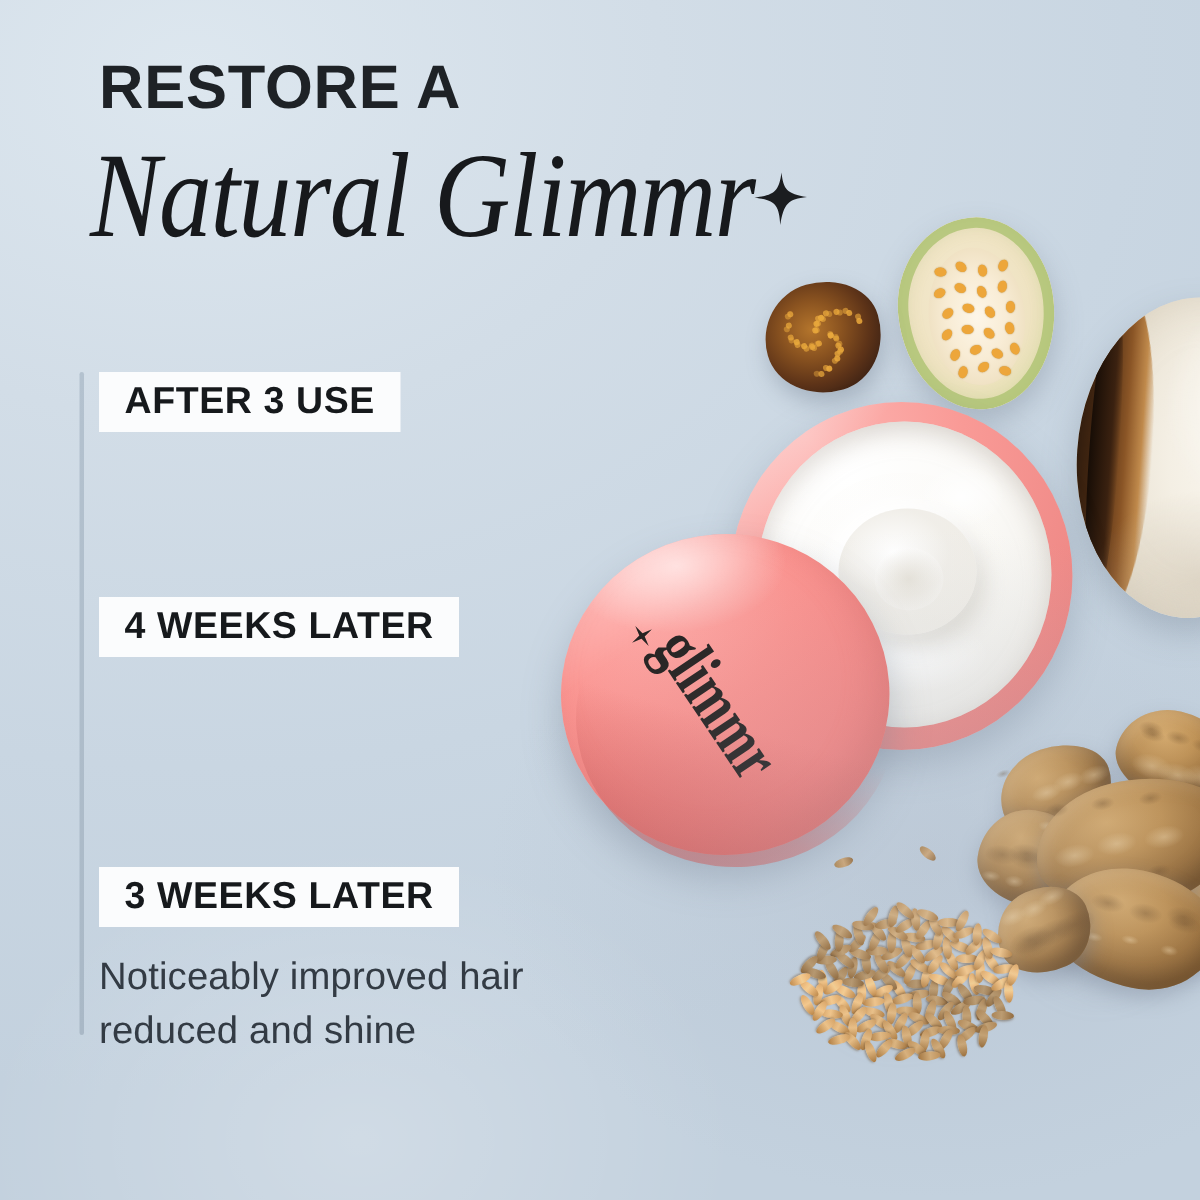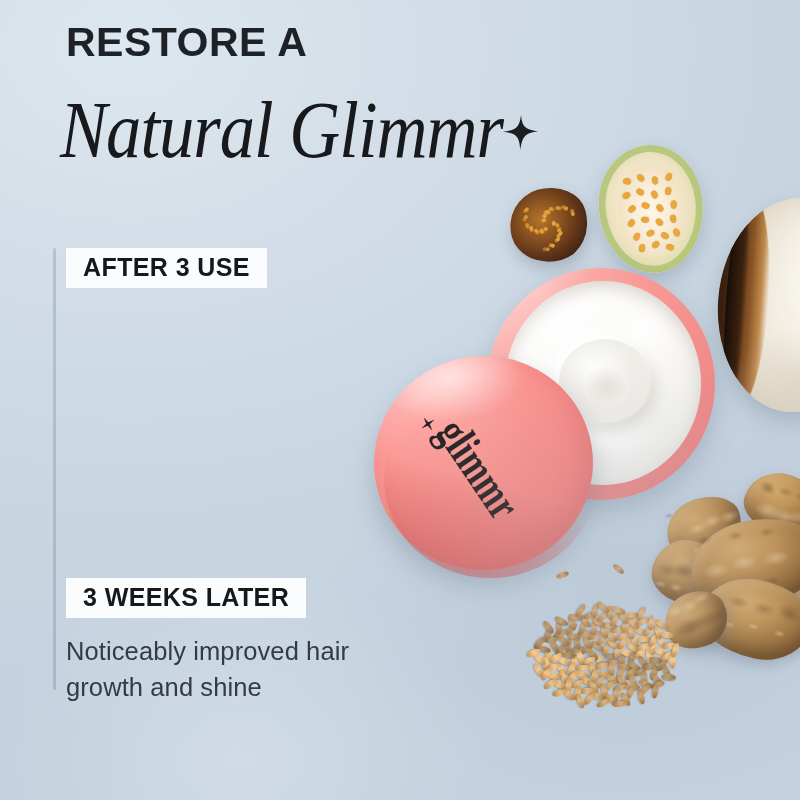--- a/index.html
+++ b/index.html
@@ -17,21 +17,21 @@
   .surface-tint{
     position:absolute;inset:0;
     background:
       radial-gradient(60% 45% at 78% 72%, rgba(170,180,196,.30) 0%, rgba(170,180,196,0) 62%),
       radial-gradient(45% 35% at 30% 95%, rgba(255,255,255,.22) 0%, rgba(255,255,255,0) 70%);
     pointer-events:none;
   }
 
   
   .kicker{
-    position:absolute;left:66px;top:22px;
+    position:absolute;left:66px;top:38px;
     font-size:41px;font-weight:700;letter-spacing:.5px;
     color:#1e2226;line-height:1;
   }
   .script-wrap{
     position:absolute;left:60px;top:90px;width:520px;height:80px;
   }
   .script{
     font-family:"Liberation Serif", serif;
     font-style:italic;font-weight:400;
     font-size:72px;line-height:1;
@@ -588,21 +588,22 @@
     <path d="M21 2 C22.2 13.4 24.6 16.2 38 18.4 C25.4 19.8 22.6 22.6 20.2 37 C19.4 23.2 16.6 20.4 3 18.8 C16.4 17.2 19.4 14.2 21 2 Z" fill="#1b1d20"></path>
   </svg>
 
   <div class="rule"></div>
 
   <div class="block" id="b1">
     <div class="tag">AFTER 3 USE</div>
   </div>
 
   <div class="block" id="b2">
+    <div class="tag">4 WEEKS LATER</div>
   </div>
 
   <div class="block" id="b3">
     <div class="tag">3 WEEKS LATER</div>
     <div class="body">Noticeably improved hair
-growth and shine</div>
+reduced and shine</div>
   </div>
 
 </div>
 
 </body></html>

